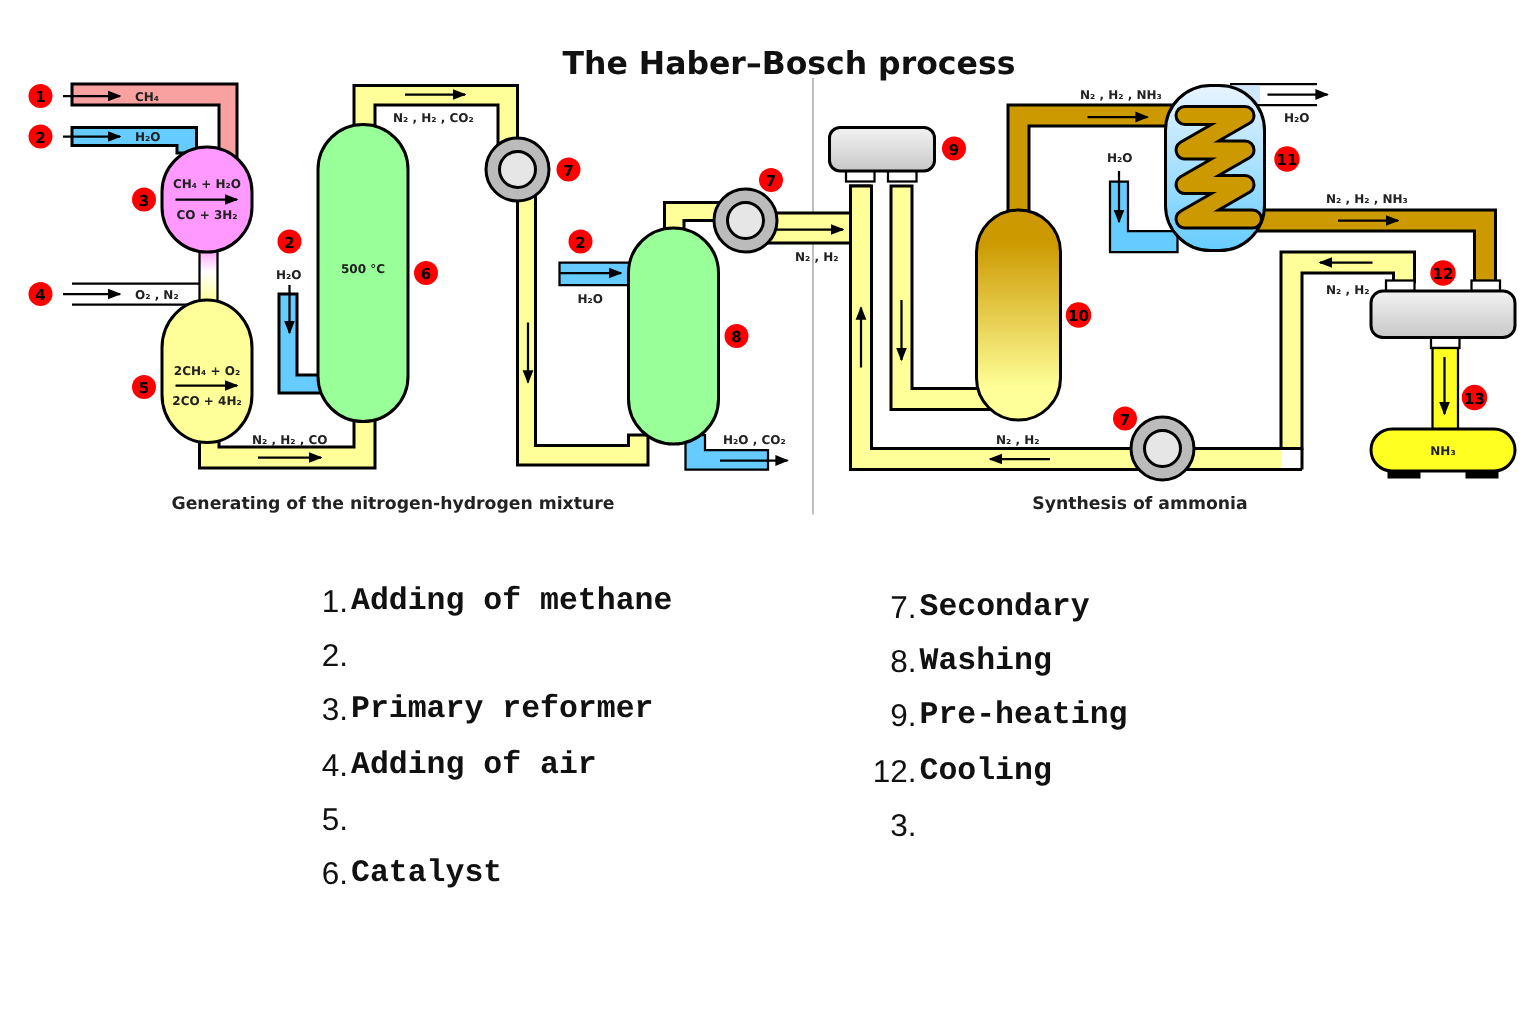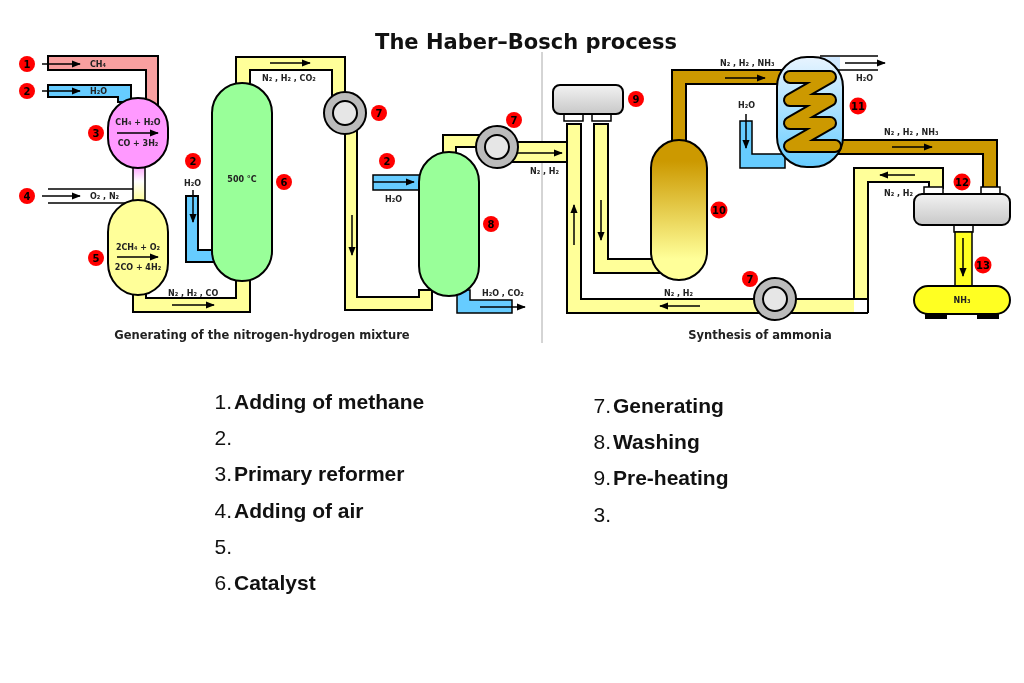--- a/index.html
+++ b/index.html
@@ -5,21 +5,21 @@
   html,body{margin:0;padding:0;background:#ffffff;}
   body{width:1024px;height:683px;position:relative;overflow:hidden;font-family:"DejaVu Sans",sans-serif;}
   #diagram{position:absolute;left:0;top:0;width:1024px;height:360px;}
   .lbl{font-family:"DejaVu Sans",sans-serif;font-size:8px;font-weight:bold;fill:#222;}
   .num text{font-family:"DejaVu Sans",sans-serif;font-size:10px;font-weight:bold;fill:#000;}
   .title{font-family:"DejaVu Sans",sans-serif;font-size:21px;font-weight:bold;fill:#111;}
   .section{font-family:"DejaVu Sans",sans-serif;font-size:11.5px;font-weight:bold;fill:#222;}
   .legend{position:absolute;font-family:"Liberation Sans",sans-serif;font-size:21px;color:#111;}
   .legend .row{height:36.2px;display:flex;align-items:flex-start;}
   .legend .n{display:inline-block;text-align:right;font-weight:normal;}
-  .legend .t{font-weight:bold;margin-left:2px;}
+  .legend .t{font-weight:bold;margin-left:2px;font-family:Liberation Mono, monospace;}
   #legend-left{left:208px;top:390px;}
   #legend-left .n{width:24px;}
   #legend-right{left:576px;top:394px;}
   #legend-right .n{width:35px;}
 </style>
 </head>
 <body>
 
 <svg id="diagram" viewBox="0 0 1024 360" xmlns="http://www.w3.org/2000/svg">
   <defs>
@@ -299,26 +299,30 @@
     </div>
   <div class="row">
       <span class="n">6.</span>
       <span class="t">Catalyst</span>
     </div>
 </div>
 
 <div id="legend-right" class="legend">
   <div class="row">
       <span class="n">7.</span>
-      <span class="t">Generating</span>
+      <span class="t">Secondary</span>
     </div>
   <div class="row">
       <span class="n">8.</span>
       <span class="t">Washing</span>
     </div>
   <div class="row">
       <span class="n">9.</span>
       <span class="t">Pre-heating</span>
     </div>
   <div class="row">
+      <span class="n">12.</span>
+      <span class="t">Cooling</span>
+    </div>
+  <div class="row">
       <span class="n">3.</span>
     </div>
 </div>
 
 </body></html>

